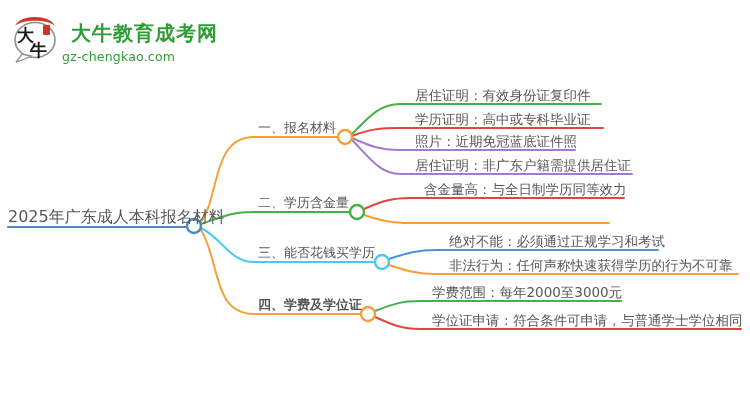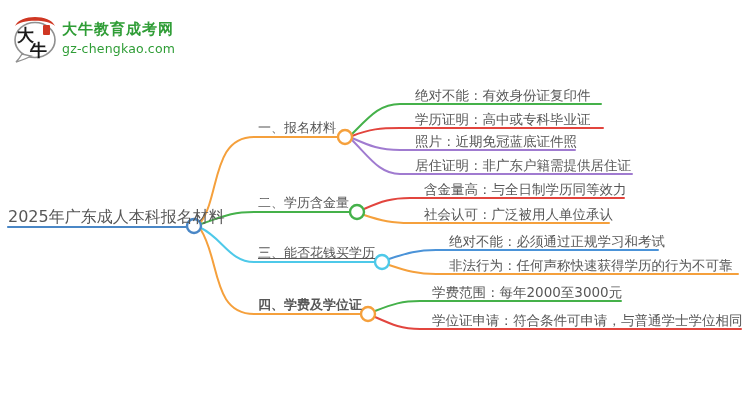--- a/index.html
+++ b/index.html
@@ -10,22 +10,22 @@
   .lines{position:absolute;left:0;top:0;}
   .node{
     position:absolute;white-space:nowrap;color:#575757;line-height:1.25;
   }
   .root-label{font-size:16px;}
   .branch-label{font-size:13px;}
   .leaf-label{font-size:13.5px;}
   .logo{position:absolute;left:12px;top:12px;display:flex;align-items:flex-start;}
   .logo-texts{margin-left:4px;}
   .logo-title{
-    color:#2f9d36;font-weight:bold;font-size:15px;letter-spacing:1px;
-    white-space:nowrap;margin-top:8px;
+    color:#2f9d36;font-weight:bold;font-size:20px;letter-spacing:1px;
+    white-space:nowrap;margin-top:8px;margin-left:9px;
   }
   .logo-sub{
     color:#2f9d36;font-weight:normal;font-size:12.5px;letter-spacing:.2px;
     white-space:nowrap;margin-top:2px;
   }
 </style>
 </head>
 <body>
 
 <div class="stage">
@@ -72,30 +72,29 @@
     <div class="logo-texts">
       <div class="logo-title">大牛教育成考网</div>
       <div class="logo-sub">gz-chengkao.com</div>
     </div>
   </div>
 
   <div class="node root-label" style="left:8px;top:207px;">2025年广东成人本科报名材料</div>
 
   <div class="node branch-label" style="left:258px;top:120px;">一、报名材料</div>
   <div class="node branch-label" style="left:258px;top:195px;">二、学历含金量</div>
-  <div class="node branch-label" style="left:258px;top:245px;text-decoration:underline;">三、能否花钱买学历</div>
+  <div class="node branch-label" style="left:258px;top:245px;">三、能否花钱买学历</div>
   <div class="node branch-label" style="left:258px;top:297px;font-weight:bold;">四、学费及学位证</div>
 
-  <div class="node leaf-label" style="left:415px;top:87px;">绝对不能：有效身份证复印件</div>
+  <div class="node leaf-label" style="left:415px;top:87px;">居住证明：有效身份证复印件</div>
   <div class="node leaf-label" style="left:415px;top:111px;">学历证明：高中或专科毕业证</div>
   <div class="node leaf-label" style="left:415px;top:133px;">照片：近期免冠蓝底证件照</div>
   <div class="node leaf-label" style="left:415px;top:157px;">居住证明：非广东户籍需提供居住证</div>
 
   <div class="node leaf-label" style="left:424px;top:181px;">含金量高：与全日制学历同等效力</div>
-  <div class="node leaf-label" style="left:424px;top:206px;">社会认可：广泛被用人单位承认</div>
 
   <div class="node leaf-label" style="left:449px;top:233px;">绝对不能：必须通过正规学习和考试</div>
   <div class="node leaf-label" style="left:449px;top:257px;">非法行为：任何声称快速获得学历的行为不可靠</div>
 
   <div class="node leaf-label" style="left:432px;top:284px;">学费范围：每年2000至3000元</div>
   <div class="node leaf-label" style="left:432px;top:312px;text-align:center;">学位证申请：符合条件可申请，与普通学士学位相同</div>
 
 </div>
 
 </body></html>

